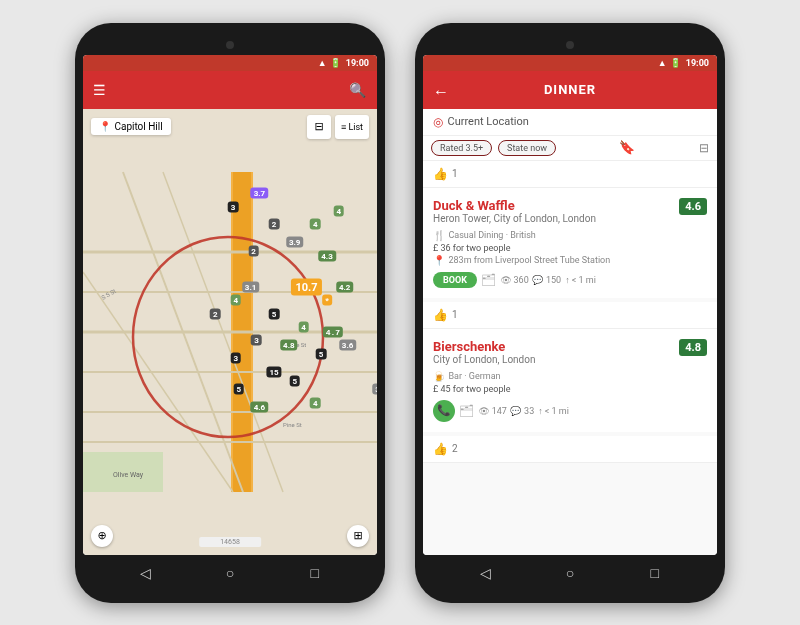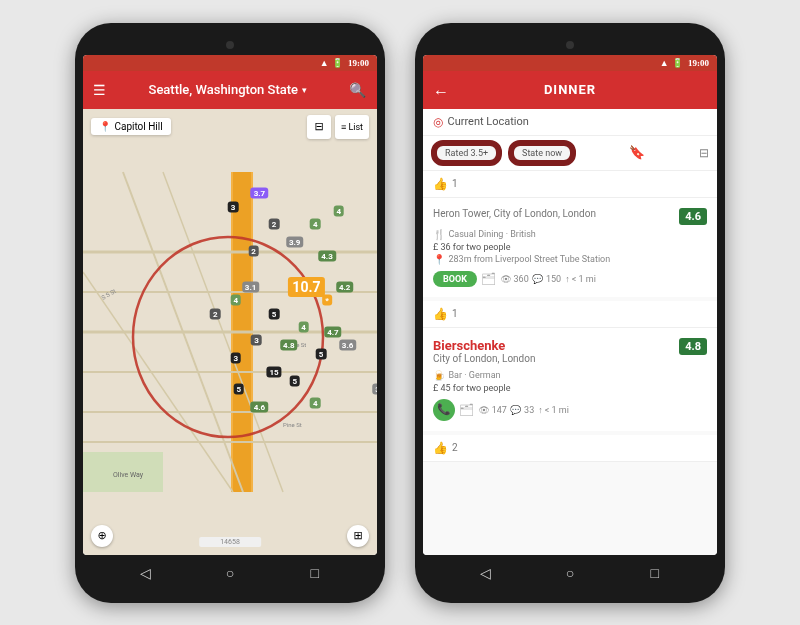--- a/index.html
+++ b/index.html
@@ -71,21 +71,21 @@
       background: #c0392b;
       color: white;
       font-size: 9px;
       display: flex;
       justify-content: flex-end;
       align-items: center;
       padding: 2px 8px;
       height: 16px;
       gap: 4px;
     }
-    .status-bar .time { font-weight: bold; font-size: 9px; font-family: Liberation Serif, serif; }
+    .status-bar .time { font-weight: bold; font-size: 9px; }
 
     
     .app-header {
       background: #d32f2f;
       color: white;
       display: flex;
       align-items: center;
       justify-content: space-between;
       padding: 6px 10px;
       height: 38px;
@@ -227,21 +227,21 @@
 
     .filter-bar {
       display: flex;
       align-items: center;
       padding: 4px 8px;
       gap: 6px;
       border-bottom: 1px solid #eee;
     }
     .filter-chip {
       background: #f5f5f5;
-      border: 6px solid #7f1d1d;
+      border: 1px solid #7f1d1d;
       border-radius: 12px;
       padding: 2px 8px;
       font-size: 9px;
       color: #555;
     }
     .filter-icon {
       font-size: 12px;
       color: #888;
       margin-left: auto;
     }
@@ -356,24 +356,20 @@
   <div class="phone-screen">
 
     <div class="status-bar">
       <span>▲</span>
       <span>🔋</span>
       <span class="time">19:00</span>
     </div>
 
     <div class="app-header">
       <span class="hamburger-icon">☰</span>
-      <div class="title">
-        <span>Seattle, Washington State</span>
-        <span class="chevron-down">▾</span>
-      </div>
       <span class="search-icon">🔍</span>
     </div>
 
 
     <div class="map-container">
       
       <div class="map-toolbar">
         <div class="location-chip">
           <span>📍</span>
           <span>Capitol Hill</span>
@@ -419,26 +415,26 @@
 
         <div class="map-marker" style="left:51%;top:22%;background:#222;">3</div>
         <div class="map-marker" style="left:60%;top:19%;background:#8b5cf6;">3.7</div>
         <div class="map-marker" style="left:65%;top:26%;background:#555;">2</div>
         <div class="map-marker" style="left:58%;top:32%;background:#555;">2</div>
         <div class="map-marker" style="left:72%;top:30%;background:#888;text-align:right;">3.9</div>
         <div class="map-marker" style="left:79%;top:26%;background:#6a9a5a;">4</div>
         <div class="map-marker" style="left:83%;top:33%;background:#5a8a4a;">4.3</div>
         <div class="map-marker" style="left:87%;top:23%;background:#6a9a5a;">4</div>
 
-        <div class="map-marker" style="left:76%;top:40%;background:#f5a623;font-size:14px;padding:2px 4px;">10.7</div>
+        <div class="map-marker" style="left:76%;top:40%;background:#f5a623;font-size:11px;padding:2px 4px;">10.7</div>
         <div class="map-marker" style="left:83%;top:43%;background:#f5a623;">*</div>
         <div class="map-marker" style="left:89%;top:40%;background:#5a8a4a;">4.2</div>
         <div class="map-marker" style="left:75%;top:49%;background:#6a9a5a;">4</div>
         <div class="map-marker" style="left:81%;top:55%;background:#222;">5</div>
-        <div class="map-marker" style="left:85%;top:50%;background:#5a8a4a;">4.7</div>
+        <div class="map-marker" style="left:85%;top:50%;background:#5a8a4a;font-family:Liberation Mono, monospace;">4.7</div>
         <div class="map-marker" style="left:90%;top:53%;background:#888;">3.6</div>
         <div class="map-marker" style="left:45%;top:46%;background:#555;">2</div>
         <div class="map-marker" style="left:52%;top:56%;background:#222;">3</div>
         <div class="map-marker" style="left:59%;top:52%;background:#555;">3</div>
         <div class="map-marker" style="left:65%;top:59%;background:#222;">15</div>
         <div class="map-marker" style="left:72%;top:61%;background:#222;">5</div>
         <div class="map-marker" style="left:79%;top:66%;background:#6a9a5a;">4</div>
         <div class="map-marker" style="left:85%;top:63%;background:#888;margin-left:48px;">3.5</div>
         <div class="map-marker" style="left:53%;top:63%;background:#222;">5</div>
         <div class="map-marker" style="left:60%;top:67%;background:#5a8a4a;">4.6</div>
@@ -491,20 +487,21 @@
     <div class="restaurant-list">
 
       <div class="like-divider">
         <span class="like-icon">👍</span>
         <span class="like-count">1</span>
       </div>
 
       <div class="restaurant-card">
         <div class="restaurant-header">
           <div>
+            <div class="restaurant-name">Duck &amp; Waffle</div>
             <div class="restaurant-location">Heron Tower, City of London, London</div>
           </div>
           <div class="rating-badge">4.6</div>
         </div>
         <div class="restaurant-meta">
           <span class="cuisine-icon">🍴</span>
           <span>Casual Dining · British</span>
         </div>
         <div class="restaurant-price">£ 36 for two people</div>
         <div class="restaurant-distance">

